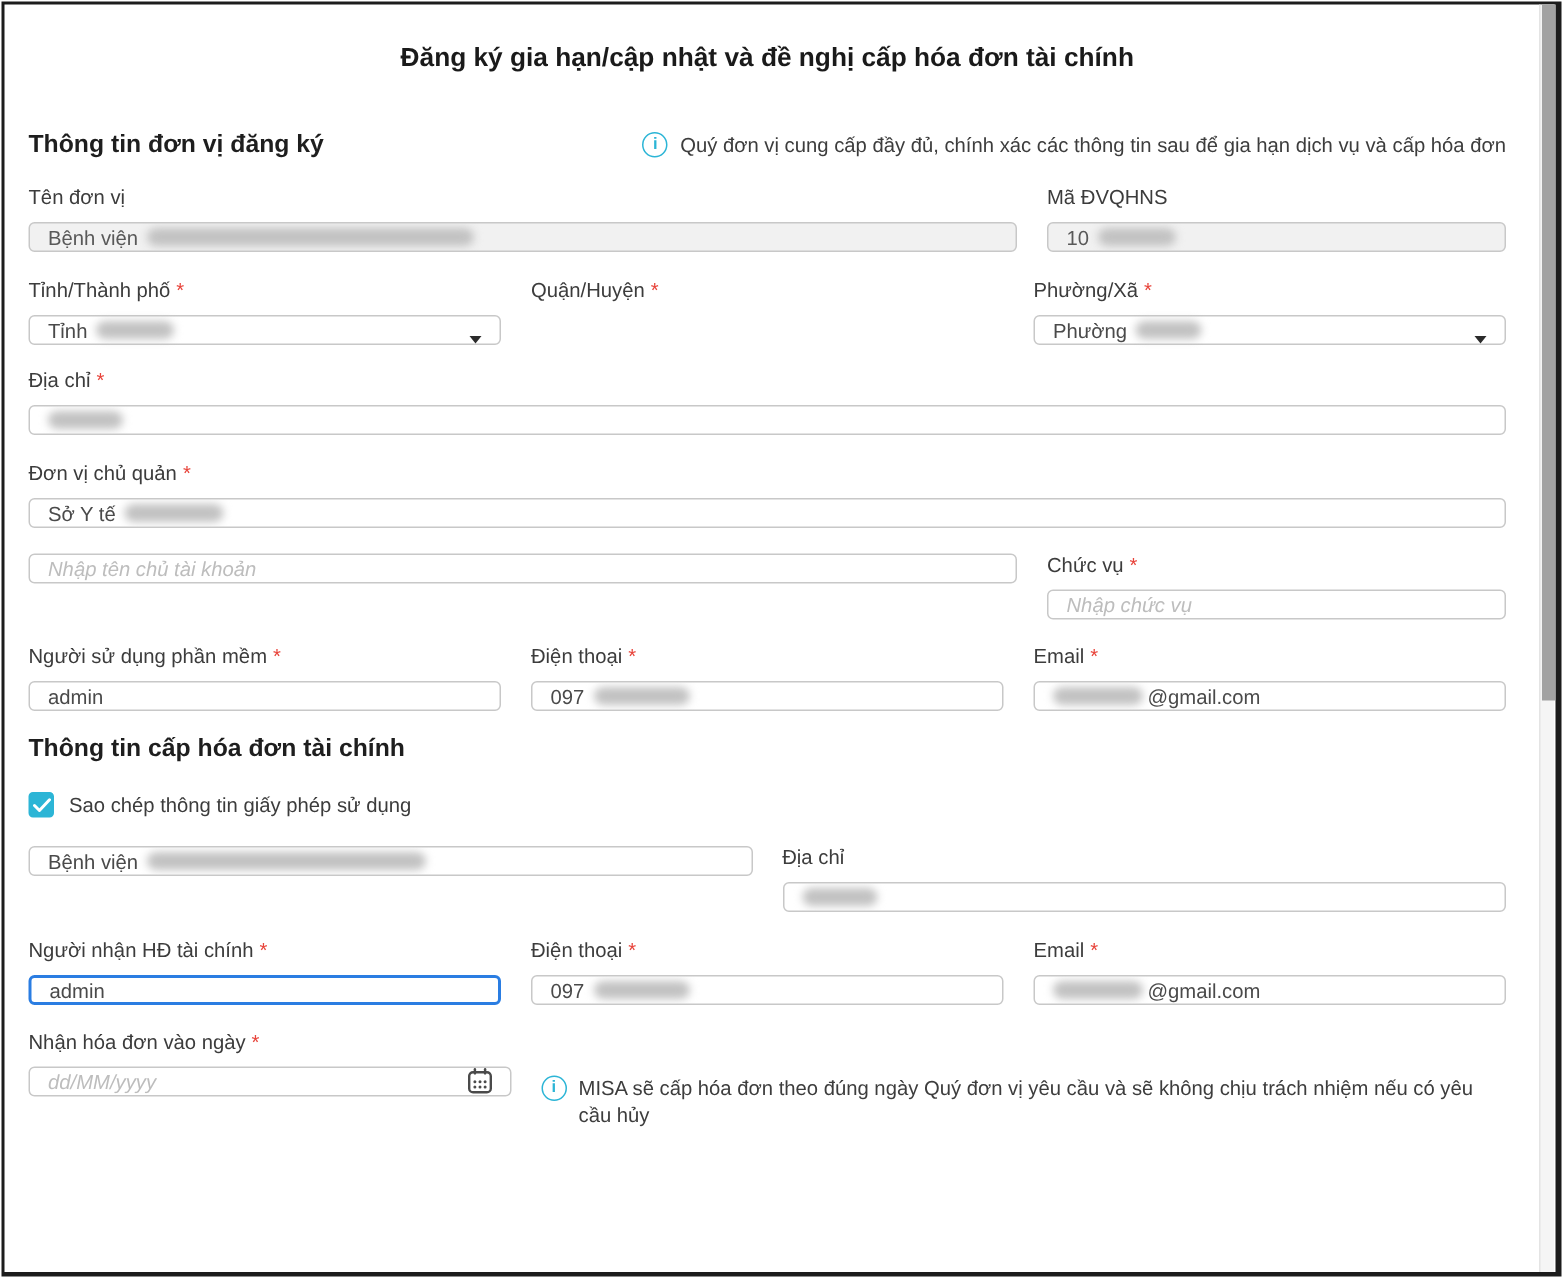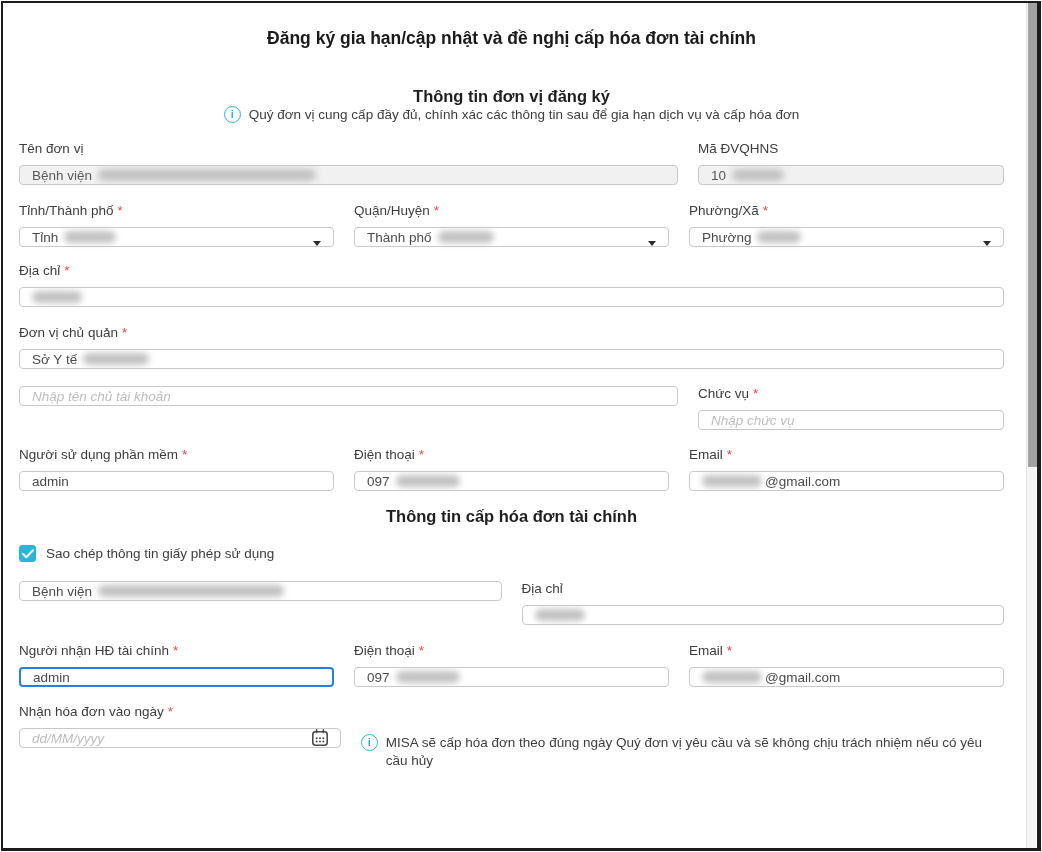--- a/index.html
+++ b/index.html
@@ -14,21 +14,21 @@
   }
 
   
   .scrollbar { position:absolute; top:0; right:1px; width:10px; height:100%; background:#f5f5f5; border-left:1px solid #e4e4e4; }
   .scroll-thumb { position:absolute; top:0; left:1px; width:9px; height:464px; background:#a2a2a2; }
 
   .content { padding:0 25px 0 16px; width:1026px; }
 
   .page-title { padding-top:25px; text-align:center; font-size:17.5px; font-weight:bold; color:#1a1a1a; }
 
-  .sec-row { display:flex; justify-content:space-between; align-items:center; margin-top:38px;flex-direction:column; }
+  .sec-row { display:flex; justify-content:space-between; align-items:center; margin-top:38px; }
   .sec-title { font-size:16.5px; font-weight:bold; color:#1e1e1e; }
   .note { display:flex; align-items:center; gap:8px; font-size:13.5px; color:#3d3d3d; }
   .info-icon {
     flex:0 0 auto; width:17px; height:17px; border:1.5px solid #2cb5d6; border-radius:50%;
     color:#2cb5d6; font-size:11px; font-weight:bold; line-height:14px; text-align:center; display:inline-block;
   }
 
   .row { display:flex; gap:20px; }
   .col { display:flex; flex-direction:column; }
   .col.f1 { flex:1 1 0; min-width:0; }
@@ -113,25 +113,20 @@
       <div class="col f1">
         <div class="label-line"><span>Tỉnh/Thành phố</span><span class="req">*</span></div>
         <div class="selectbox">
           <span>Tỉnh</span>
           <span class="redacted" style="width:52px"></span>
           <span class="caret"></span>
         </div>
       </div>
       <div class="col f1">
         <div class="label-line"><span>Quận/Huyện</span><span class="req">*</span></div>
-        <div class="selectbox">
-          <span>Thành phố</span>
-          <span class="redacted" style="width:56px"></span>
-          <span class="caret"></span>
-        </div>
       </div>
       <div class="col f1">
         <div class="label-line"><span>Phường/Xã</span><span class="req">*</span></div>
         <div class="selectbox">
           <span>Phường</span>
           <span class="redacted" style="width:44px"></span>
           <span class="caret"></span>
         </div>
       </div>
     </div>

